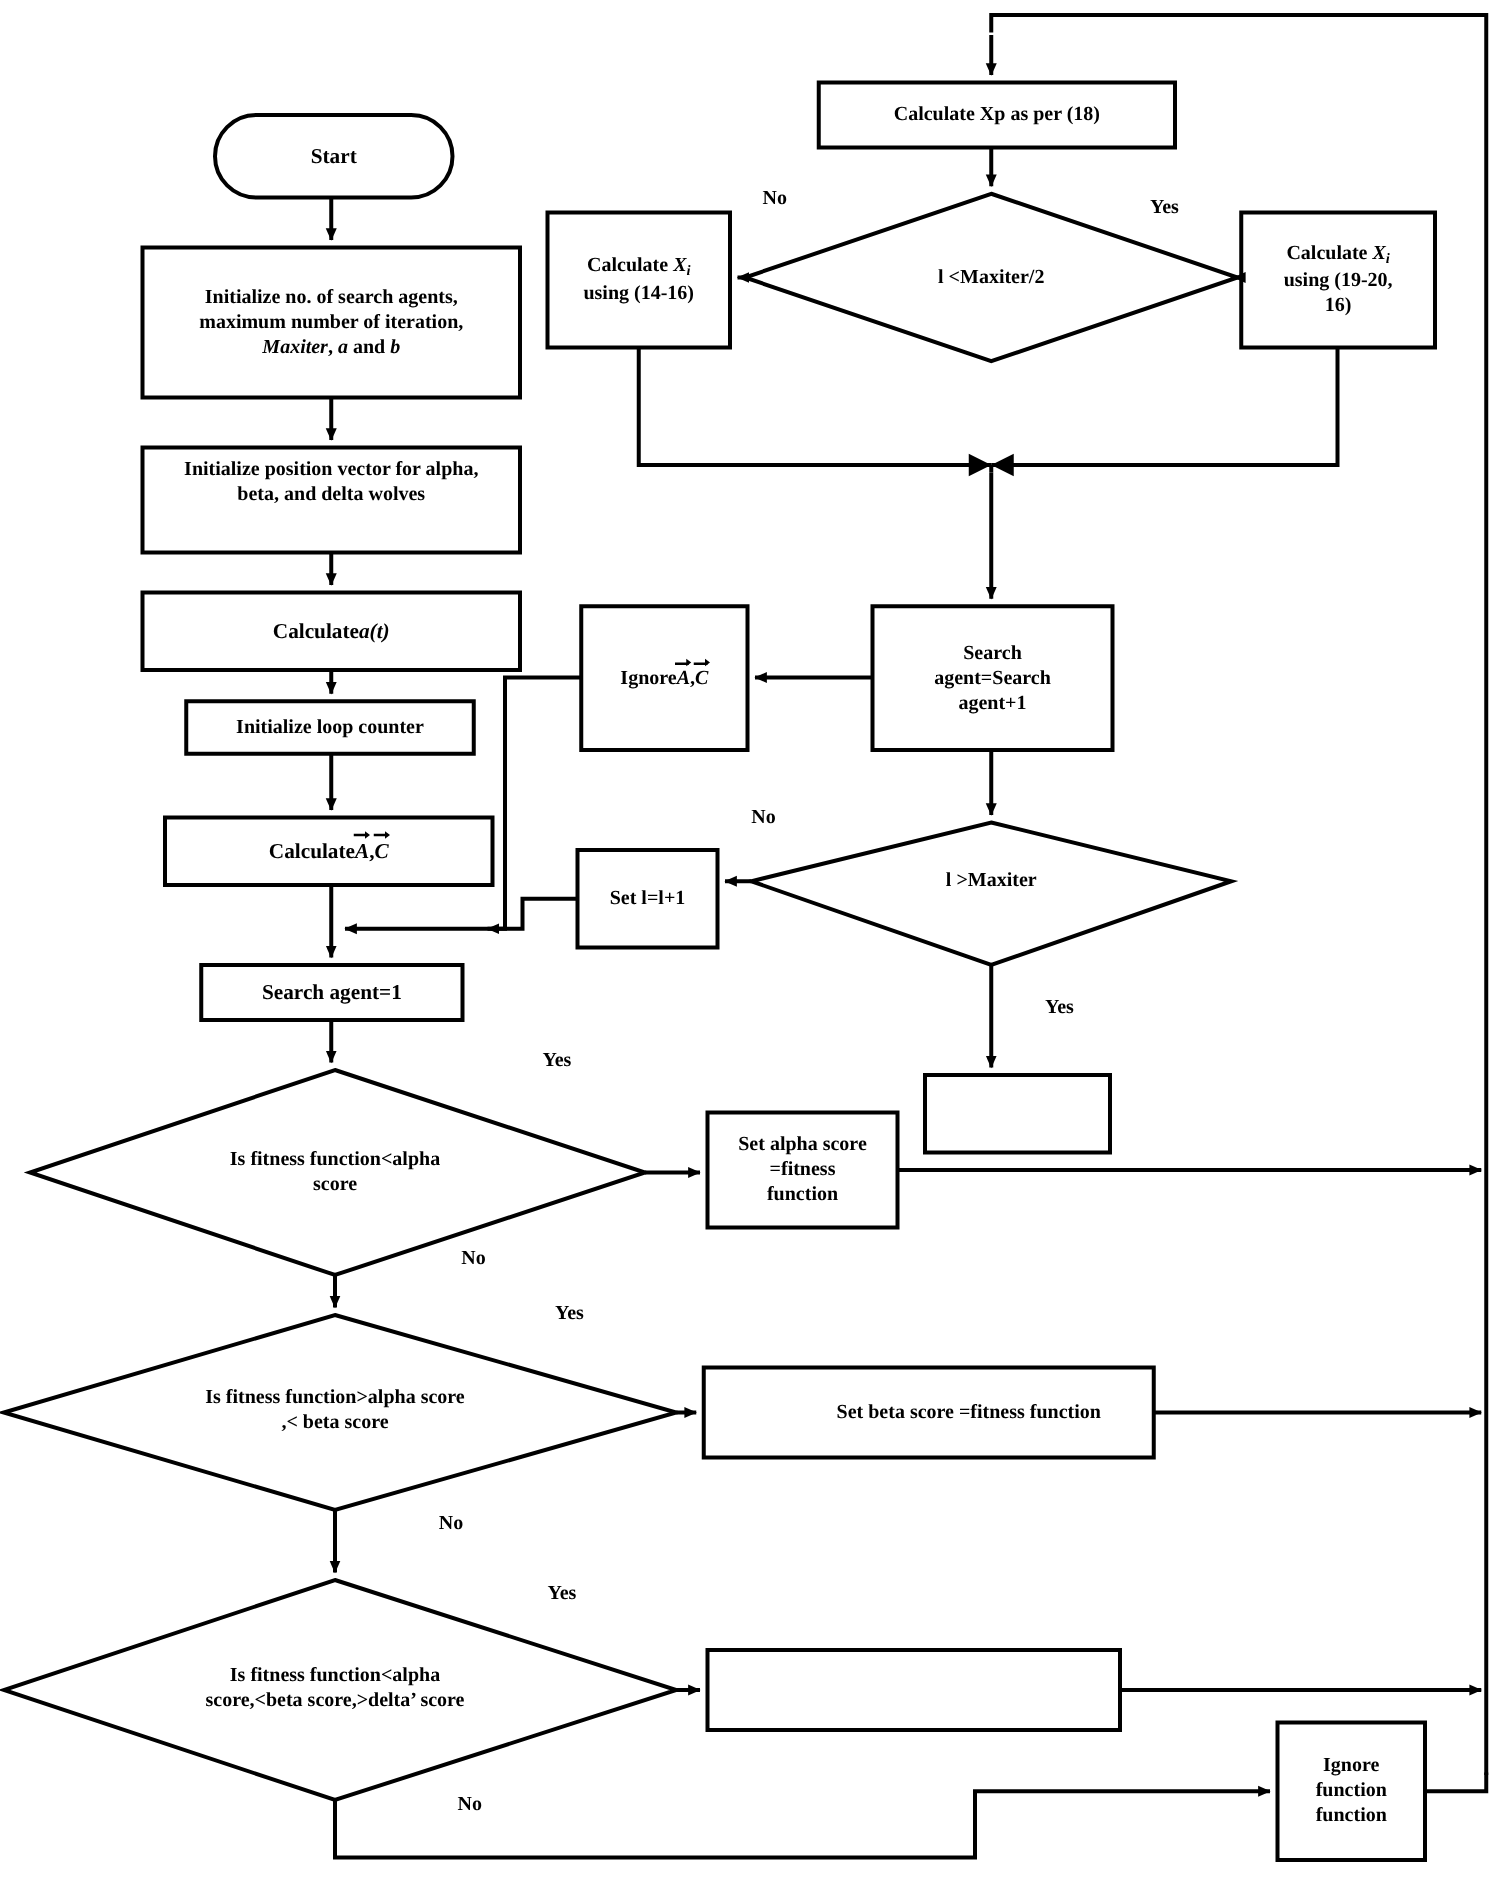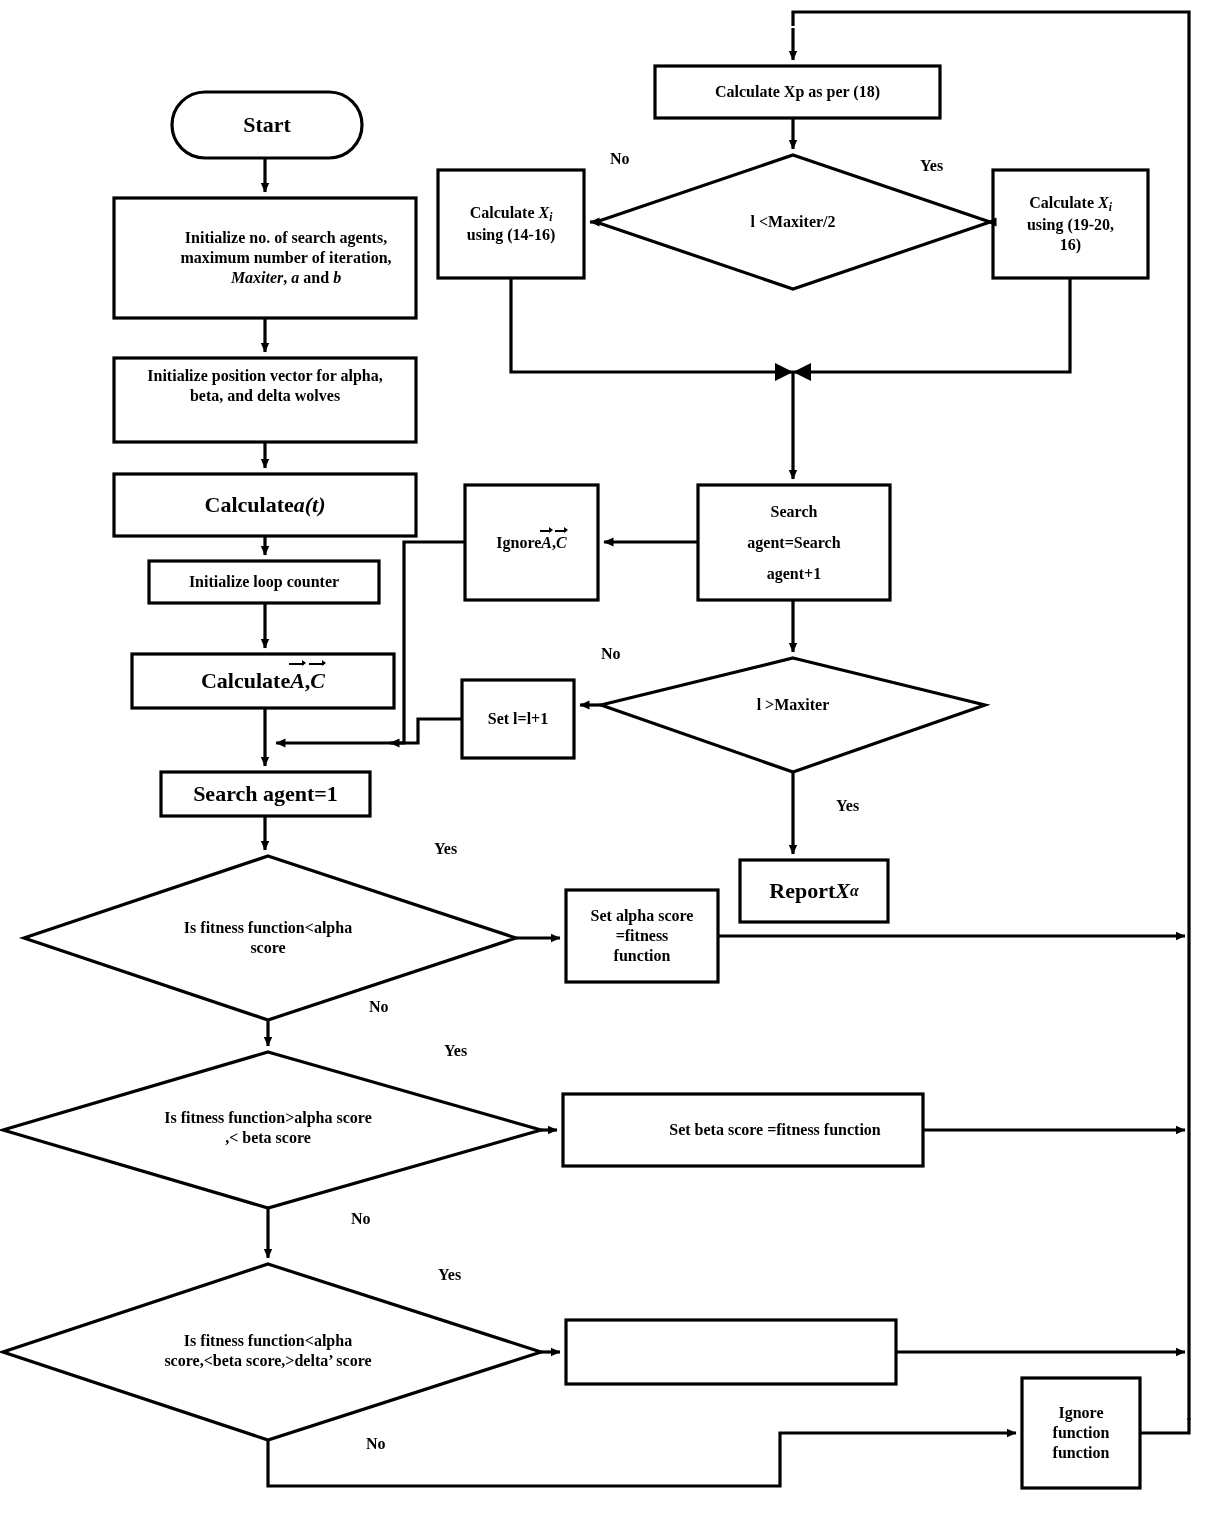--- a/index.html
+++ b/index.html
@@ -17,21 +17,21 @@
     pointer-events:none;
   }
   .edge-label{
     position:absolute;
     font-family:"Liberation Serif", serif;
     font-weight:bold;
     color:#000;
     white-space:nowrap;
   }
   .fs16{font-size:16px;}
-  .fs17{font-size:22px;}
+  .fs17{font-size:17px;}
   .ital{font-style:italic;}
   .vecwrap{position:relative;display:inline-block;font-style:italic;}
   .vecwrap::before{
     content:"";
     position:absolute;
     left:-1px;right:1px;top:-0.18em;
     height:2px;background:#000;
   }
   .vecwrap::after{
     content:"";
@@ -140,21 +140,21 @@
 
     <g fill="none" stroke="#000" stroke-width="3.2">
       <path d="M1189,1420 L1189,12 L793,12 L793,26"></path>
       <path d="M1140,1433 L1189,1433 L1189,1418"></path>
     </g>
 
   </svg>
 
   <div class="node-label fs17" style="left:172px;top:92px;width:190px;height:66px;">Start</div>
 
-  <div class="node-label fs16" style="left:114px;top:198px;width:302px;height:120px;flex-direction:column;margin-left:21px;">
+  <div class="node-label fs16" style="left:114px;top:198px;width:302px;height:120px;flex-direction:column;">
     <div>Initialize no. of search agents,</div>
     <div>maximum number of iteration,</div>
     <div>
       <span class="ital" style="font-weight:bold">Maxiter</span><span>, </span><span class="ital">a</span><span> and </span><span class="ital">b</span>
     </div>
   </div>
 
   <div class="node-label fs16" style="left:114px;top:358px;width:302px;height:84px;flex-direction:column;justify-content:flex-start;padding-top:8px;box-sizing:border-box;">
     <div>Initialize  position vector for alpha,</div>
     <div>beta, and delta wolves</div>
@@ -188,42 +188,37 @@
   </div>
 
   <div class="node-label fs16" style="left:993px;top:170px;width:155px;height:108px;flex-direction:column;">
     <div>
       <span>Calculate </span><span class="ital">X</span><span class="sub">i</span>
     </div>
     <div>using (19-20,</div>
     <div>16)</div>
   </div>
 
-  <div class="node-label fs16" style="left:698px;top:485px;width:192px;height:115px;flex-direction:column;gap:11px;">
+  <div class="node-label fs16" style="left:698px;top:485px;width:192px;height:115px;flex-direction:column;">
     <div>Search</div>
     <div>agent=Search</div>
     <div>agent+1</div>
   </div>
 
   <div class="node-label fs16" style="left:465px;top:485px;width:133px;height:115px;">
     <span>Ignore </span>
       <span class="vecwrap">A</span>
       <span>, </span>
       <span class="vecwrap">C</span>
   </div>
 
   <div class="node-label fs16" style="left:700px;top:683px;width:186px;height:44px;">l &gt;Maxiter</div>
 
   <div class="node-label fs16" style="left:462px;top:680px;width:112px;height:78px;">Set l=l+1</div>
 
-  <div class="node-label fs17" style="left:740px;top:860px;width:148px;height:62px;">
-    <span>Report </span>
-      <span class="ital" style="font-weight:bold">X</span>
-      <span class="sub">α</span>
-  </div>
 
   <div class="node-label fs16" style="left:128px;top:910px;width:280px;height:56px;flex-direction:column;">
     <div>Is fitness function&lt;alpha</div>
     <div>score</div>
   </div>
 
   <div class="node-label fs16" style="left:566px;top:890px;width:152px;height:92px;flex-direction:column;">
     <div>Set alpha score</div>
     <div>=fitness</div>
     <div>function</div>

